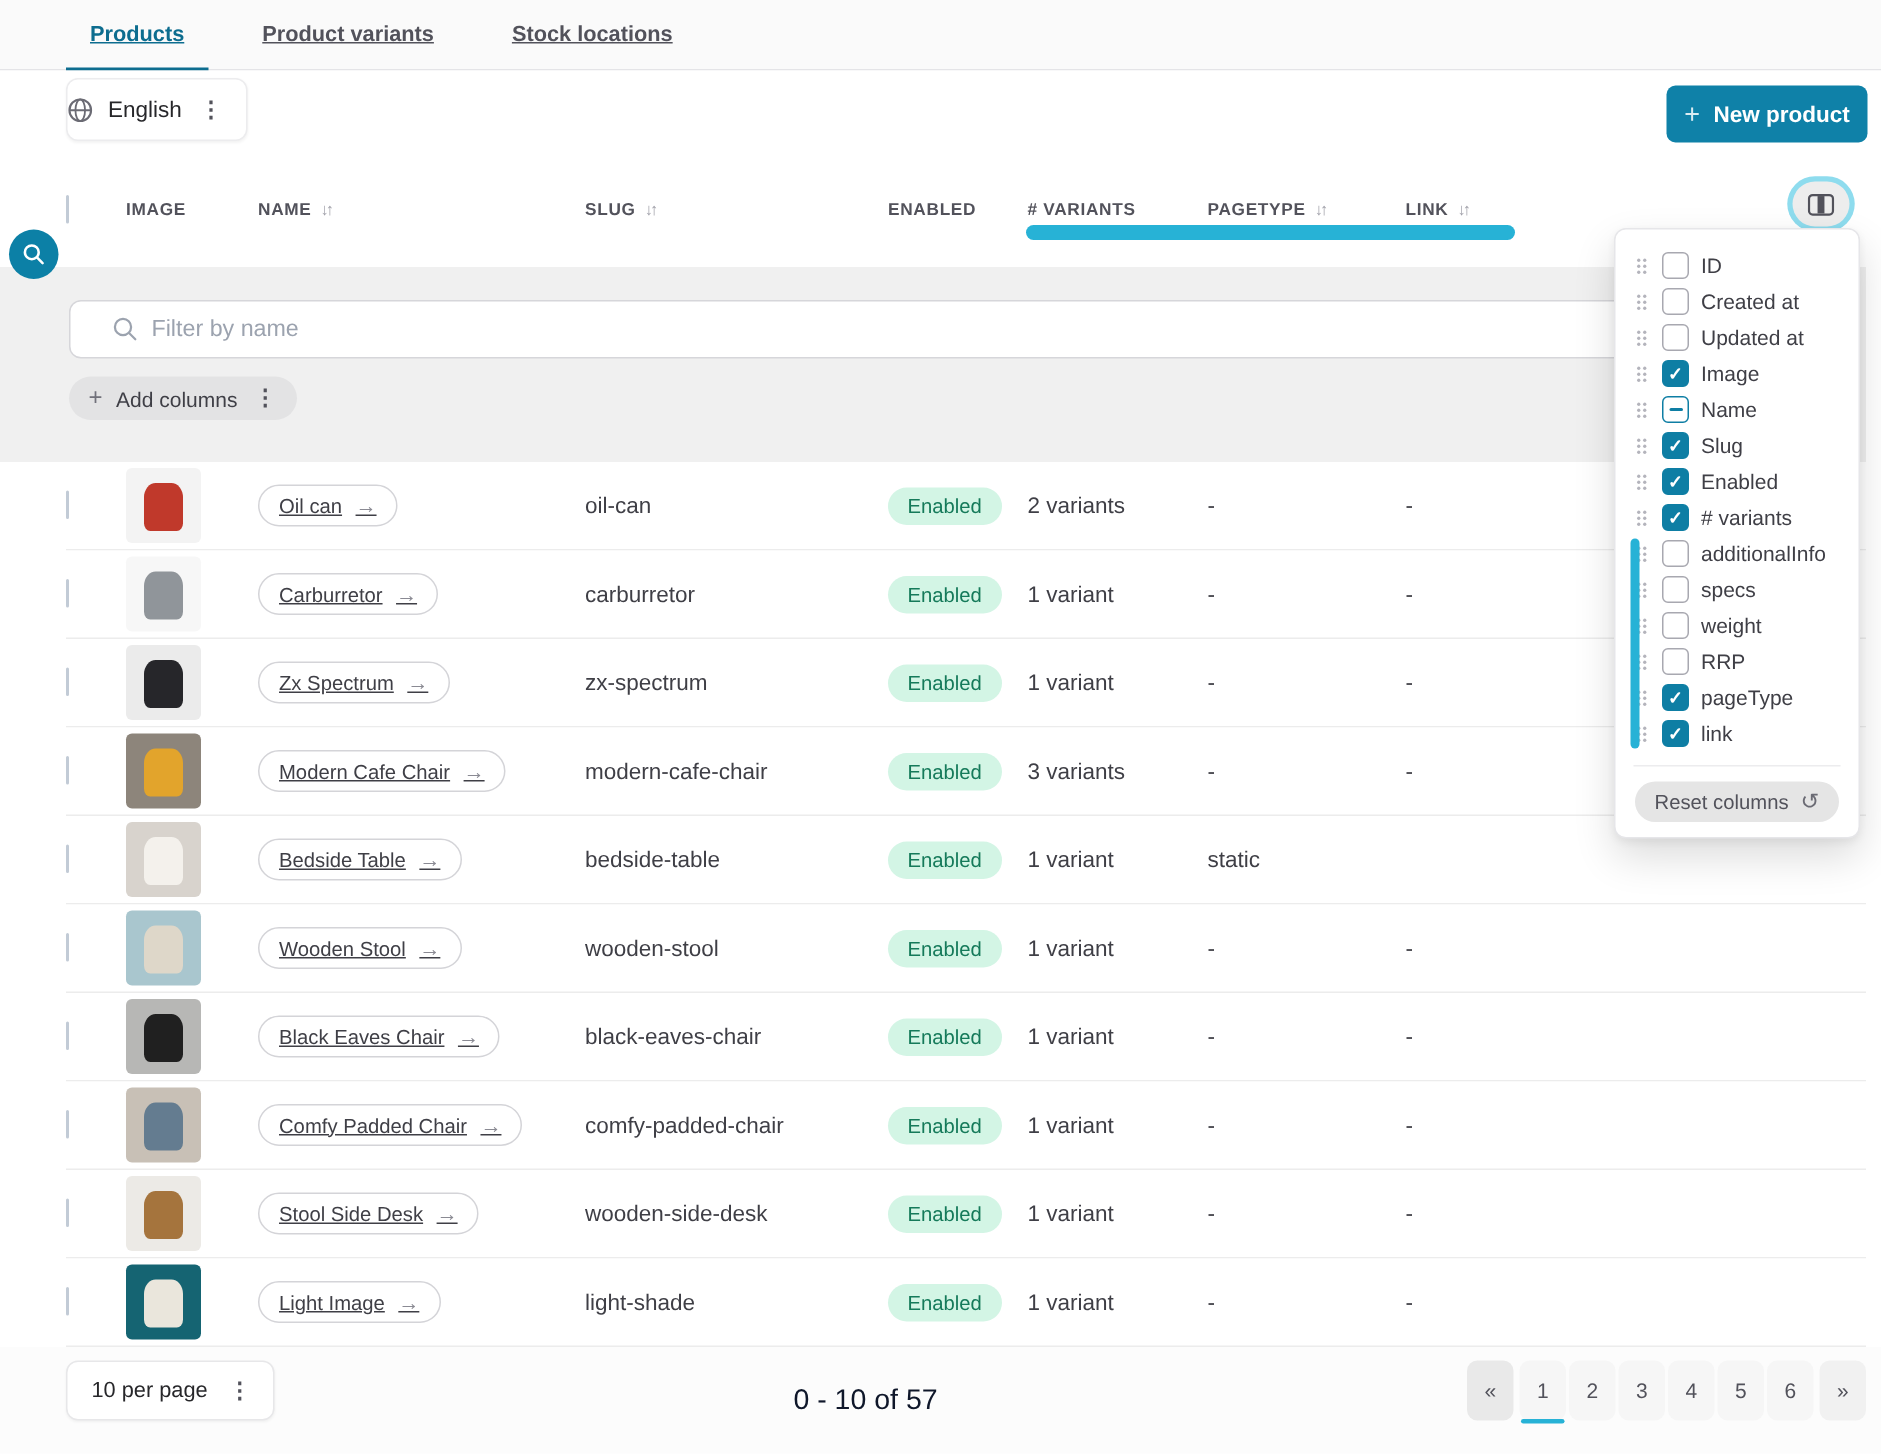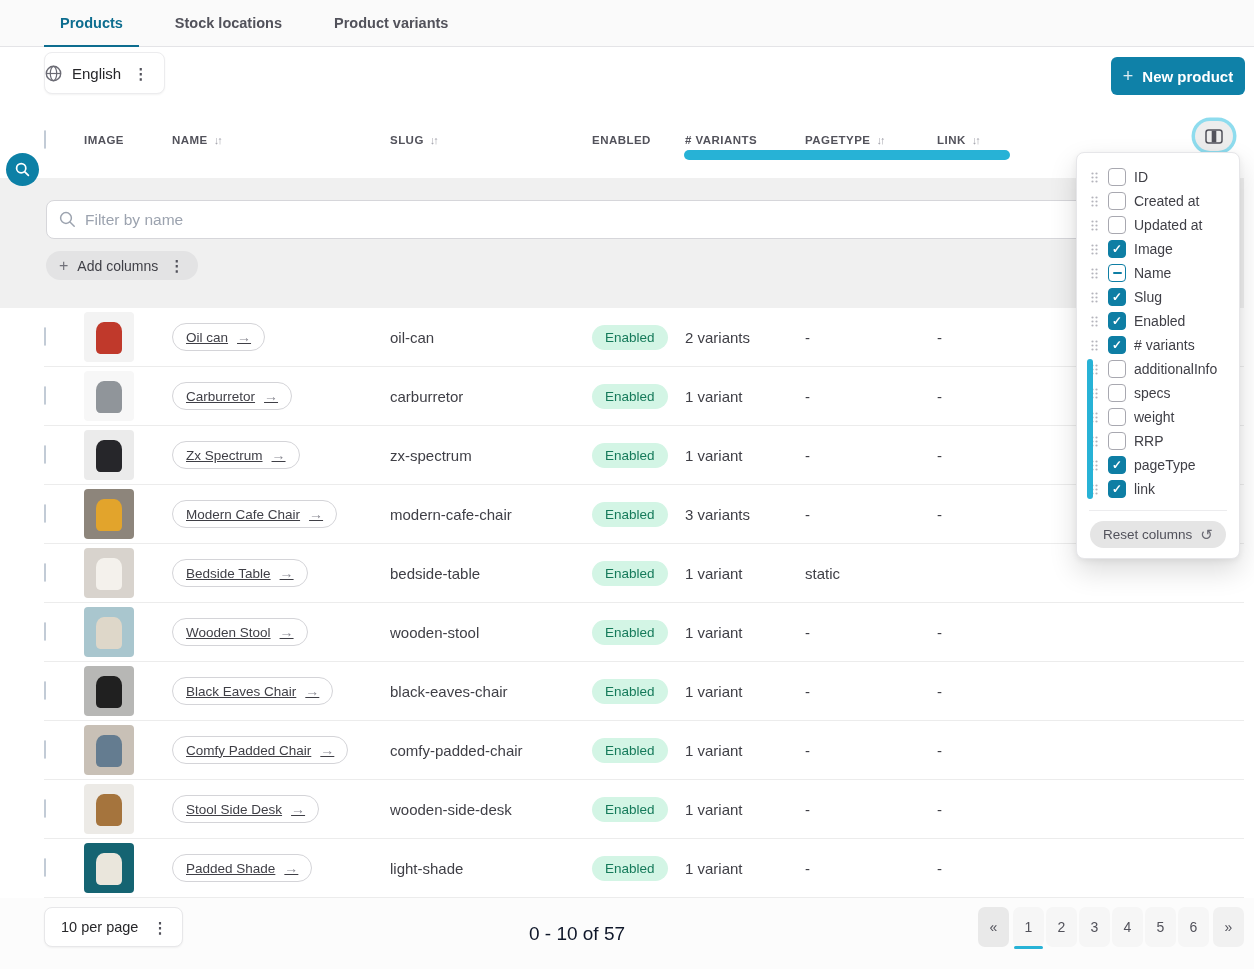--- a/index.html
+++ b/index.html
@@ -1,21 +1,21 @@
 <!DOCTYPE html>
 <html><head>
 <meta charset="utf-8">
 <style>
   * { margin:0; padding:0; box-sizing:border-box; }
   html,body { width:1254px; height:970px; background:#fff; font-family:"Liberation Sans", sans-serif; color:#3f3f46; overflow:hidden; }
   .page { position:relative; width:1254px; height:970px; background:#fff; }
 
   
   .tabbar { height:47px; background:#fafafa; border-bottom:1px solid #e4e4e7; display:flex; align-items:stretch; padding-left:60px; gap:52px; }
-  .tab { display:flex; align-items:center; font-size:14.5px; font-weight:600; color:#52525b; position:relative; cursor:pointer; }
+  .tab { display:flex; align-items:center; font-size:14.5px; font-weight:600; color:#52525b; position:relative; cursor:pointer;text-decoration:underline; }
   .tab.active { color:#0d6d8f; }
   .tab.active::after { content:""; position:absolute; left:-16px; right:-16px; bottom:-1px; height:2px; background:#0d6d8f; }
 
   
   .toolbar { position:relative; height:73px; background:#fff; }
   .lang-btn { position:absolute; left:44px; top:5px; height:42px; display:inline-flex; align-items:center; gap:10px; padding:0 14px 0 0; background:#fff; border:1px solid #ececee; border-radius:8px; box-shadow:0 1px 2px rgba(0,0,0,.05); font-size:15px; color:#27272a; cursor:pointer; }
   .lang-btn .globe { color:#6b6b74; display:flex; }
   .kebab { color:#52525b; font-size:15px; font-weight:700; letter-spacing:0; line-height:1; padding:0 2px; }
   .new-product-btn { position:absolute; right:9px; top:10px; width:134px; height:38px; background:#0f81a8; color:#fff; border:none; border-radius:6px; font-size:15px; font-weight:600; display:inline-flex; align-items:center; justify-content:center; gap:9px; cursor:pointer; font-family:inherit; }
   .new-product-btn .plus { font-weight:400; font-size:18px; opacity:.85; }
@@ -32,21 +32,21 @@
   .hl-bar { position:absolute; left:684px; top:30px; width:326px; height:10px; background:#27b2d6; border-radius:6px; }
   .cols-btn { position:absolute; right:11px; top:1px; width:38px; height:30px; border-radius:15px; background:#ededed; border:none; display:flex; align-items:center; justify-content:center; box-shadow:0 0 0 3.5px #8edcee; cursor:pointer; }
 
   .checkbox { width:20px; height:20px; border:1.5px solid #c2cbd6; border-radius:5px; background:#fff; cursor:pointer; }
 
   
   .edge-search { position:absolute; left:6px; top:153px; width:33px; height:33px; border-radius:50%; background:#0c80a6; display:flex; align-items:center; justify-content:center; z-index:20; cursor:pointer; }
 
   
   .filter-panel { margin-top:18px; height:130px; background:#f0f0f0; position:relative; width:1244px; }
-  .filter-input-wrap { position:absolute; left:46px; right:4px; top:22px; height:39px; background:#fff; border:1px solid #d6d6da; border-radius:8px; display:flex; align-items:center; padding:0 12px; gap:9px; }
+  .filter-input-wrap { position:absolute; left:46px; right:4px; top:22px; height:39px; background:#fff; border:1px solid #d6d6da; border-radius:8px; display:flex; align-items:center; padding:0 28px; gap:9px; }
   .filter-input-wrap input { border:none; outline:none; flex:1; font-size:15.5px; font-family:inherit; color:#27272a; background:transparent; }
   .filter-input-wrap input::placeholder { color:#9ca3af; }
   .add-filter-btn { position:absolute; left:46px; top:73px; height:29px; display:inline-flex; align-items:center; gap:9px; padding:0 12px 0 13px; background:#e3e3e4; border:none; border-radius:15px; font-size:14px; color:#3f3f46; font-family:inherit; cursor:pointer; }
   .add-filter-btn .plus { color:#71717a; font-size:16px; font-weight:400; }
 
   
   .rows { width:1244px; }
   .row { height:59px; border-bottom:1px solid #ececec; background:#fff; }
   .thumb { width:50px; height:50px; border-radius:4px; position:relative; overflow:hidden; }
   .thumb::after { content:""; position:absolute; left:24%; right:24%; top:20%; bottom:16%; background:var(--fg); border-radius:30% 30% 16% 16%; }
@@ -85,23 +85,23 @@
 </style>
 </head>
 <body>
 
 <div class="page">
 
   <nav class="tabbar">
 
       <div class="tab active">Products</div>
 
+      <div class="tab">Product variants</div>
+
       <div class="tab">Stock locations</div>
-
-      <div class="tab">Product variants</div>
     </nav>
 
   <div class="toolbar">
     <button class="lang-btn">
       <span class="globe">
         <svg class="icon-svg" width="17" height="17" viewBox="0 0 17 17">
             <circle cx="8.5" cy="8.5" r="7.2" fill="none" stroke="currentColor" stroke-width="1.4"></circle>
             <ellipse cx="8.5" cy="8.5" rx="3.2" ry="7.2" fill="none" stroke="currentColor" stroke-width="1.2"></ellipse>
             <line x1="1.4" y1="8.5" x2="15.6" y2="8.5" stroke="currentColor" stroke-width="1.2"></line>
           </svg>
@@ -325,21 +325,21 @@
         <div class="pt-cell muted-dash">-</div>
         <div class="link-cell muted-dash">-</div>
       </div>
 
       <div class="row grid">
         <div><span class="checkbox"></span></div>
         <div>
           <div class="thumb" style="background: rgb(21, 100, 114); --fg: #eae6dc;"></div>
         </div>
         <div><span class="chip">
-            <span>Padded Shade</span>
+            <span>Light Image</span>
             <span class="arr">→</span>
           </span></div>
         <div class="slug-cell">light-shade</div>
         <div><span class="badge">Enabled</span></div>
         <div class="var-cell">1 variant</div>
         <div class="pt-cell muted-dash">-</div>
         <div class="link-cell muted-dash">-</div>
       </div>
     </div>
 

